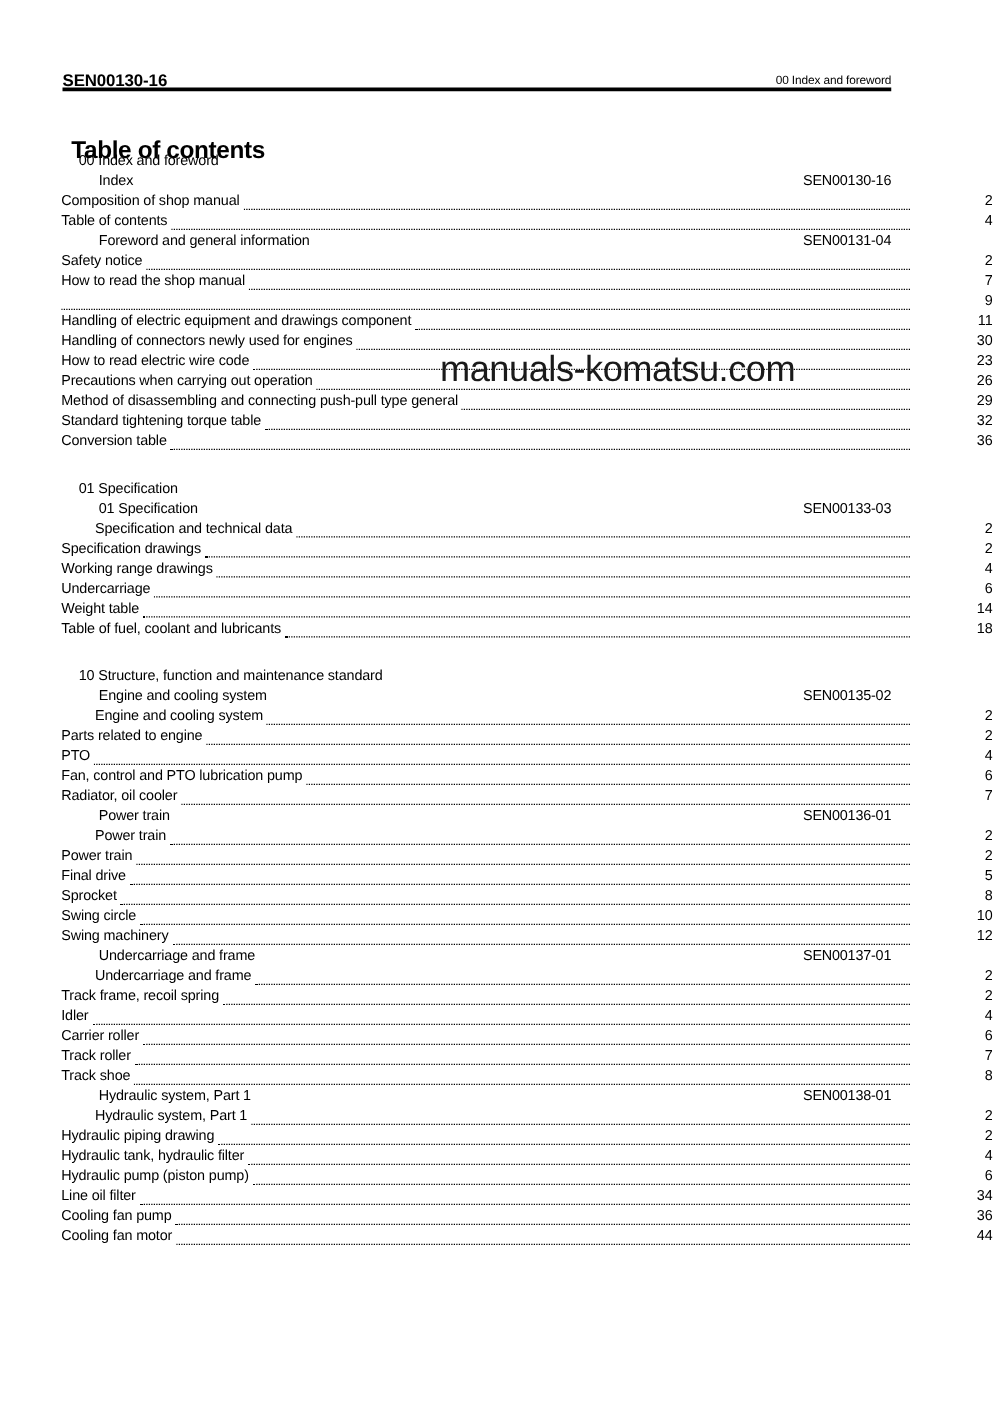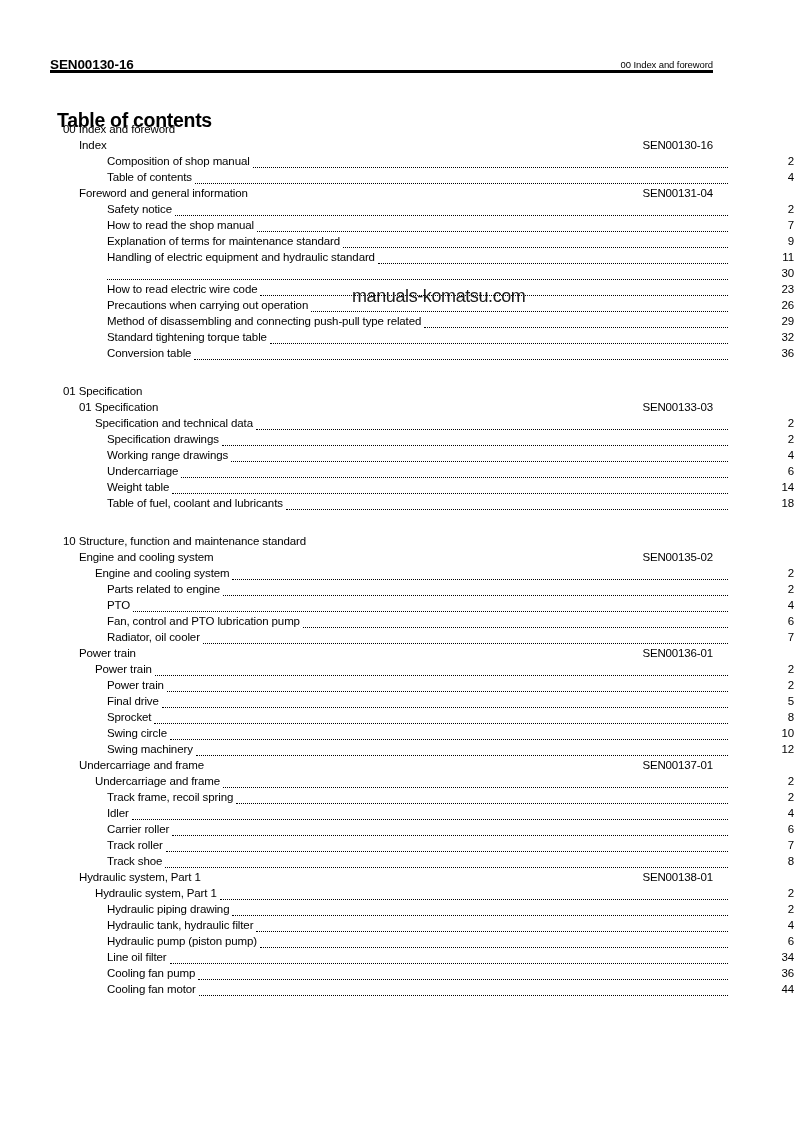--- a/index.html
+++ b/index.html
@@ -85,22 +85,22 @@
     font-size: 11.5px;
     letter-spacing: -0.12px;
     white-space: nowrap;
     display: flex;
     align-items: baseline;
   }
 
   
   .lvl0 { padding-left: 63px; }
   .lvl1 { padding-left: 79px; }
-  .lvl2 { padding-left: 95px; }
-  .lvl3 { padding-left: 107px; }
+  .lvl2 { padding-left: 76px; }
+  .lvl3 { padding-left: 49px; }
 
   .row .label {
     flex: 0 0 auto;
     padding-right: 3px;
   }
   .row .leader {
     flex: 1 1 auto;
     position: relative;
     overflow: hidden;
     height: 12px;
@@ -134,21 +134,21 @@
 
   
   .row.section { font-size: 11.5px; }
   .row.sen .code { font-size: 11.5px; }
 
   
   .watermark {
     position: absolute;
     left: 352px;
     top: 283px;
-    font-size: 18px;
+    font-size: 29px;
     line-height: 26px;
     letter-spacing: -0.4px;
     color: #1a1a1a;
     white-space: nowrap;
     font-family: "Liberation Sans", sans-serif;
   }
 
   
   .footer-page {
     position: absolute;
@@ -210,45 +210,45 @@
           <span class="label">Safety notice</span>
           <span class="leader"></span>
           <span class="num">2</span>
         </div>
         <div class="row lvl3">
           <span class="label">How to read the shop manual</span>
           <span class="leader"></span>
           <span class="num">7</span>
         </div>
         <div class="row lvl3">
-          <span class="label">Explanation of terms for maintenance standard</span>
           <span class="leader"></span>
           <span class="num">9</span>
         </div>
         <div class="row lvl3">
-          <span class="label">Handling of electric equipment and hydraulic standard</span>
+          <span class="label">Handling of electric equipment and drawings component</span>
           <span class="leader"></span>
           <span class="num">11</span>
         </div>
         <div class="row lvl3">
+          <span class="label">Handling of connectors newly used for engines</span>
           <span class="leader"></span>
           <span class="num">30</span>
         </div>
         <div class="row lvl3">
           <span class="label">How to read electric wire code</span>
           <span class="leader"></span>
           <span class="num">23</span>
         </div>
         <div class="row lvl3">
           <span class="label">Precautions when carrying out operation</span>
           <span class="leader"></span>
           <span class="num">26</span>
         </div>
         <div class="row lvl3">
-          <span class="label">Method of disassembling and connecting push-pull type related</span>
+          <span class="label">Method of disassembling and connecting push-pull type general</span>
           <span class="leader"></span>
           <span class="num">29</span>
         </div>
         <div class="row lvl3">
           <span class="label">Standard tightening torque table</span>
           <span class="leader"></span>
           <span class="num">32</span>
         </div>
         <div class="row lvl3">
           <span class="label">Conversion table</span>

